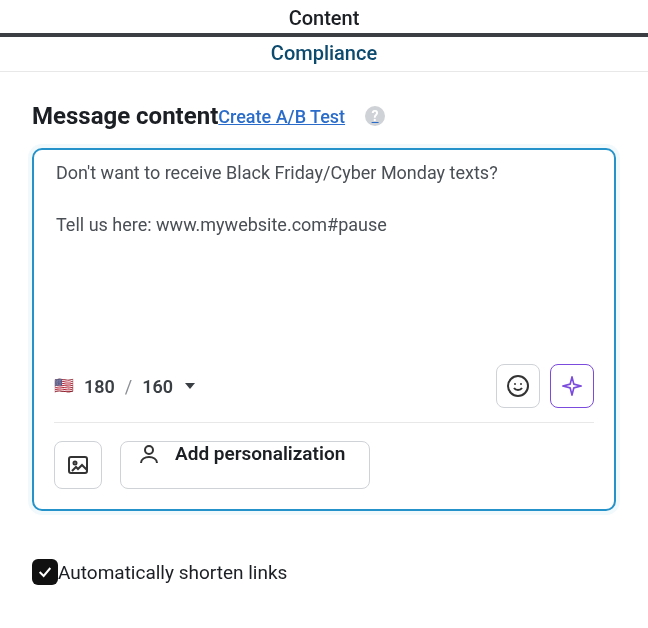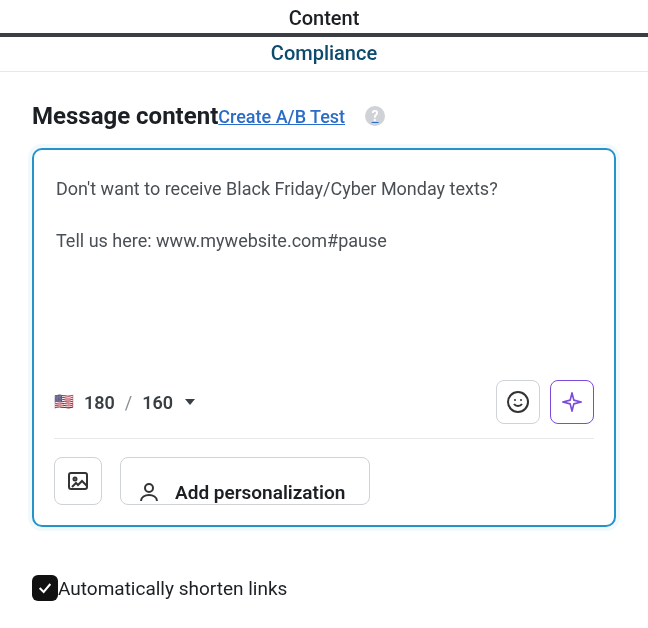--- a/index.html
+++ b/index.html
@@ -73,21 +73,21 @@
     color: #fff;
     font-size: 14px;
     font-weight: 700;
     display: flex;
     align-items: center;
     justify-content: center;
   }
   .editor {
     border: 2px solid #2593c9;
     border-radius: 10px;
-    padding: 24px 20px 20px 20px;
+    padding: 8px 20px 20px 20px;
     box-shadow: 0 0 0 4px rgba(37,147,201,0.06);
   }
   .msg-text {
     font-size: 18px;
     line-height: 1.45;
     color: #4a4f55;
     min-height: 200px;
     white-space: pre-wrap;
     outline: none;
     padding: 2px 2px 8px 2px;
@@ -160,21 +160,21 @@
     justify-content: center;
     cursor: pointer;
   }
   .image-svg { width: 24px; height: 24px; stroke: #333; fill: none; stroke-width: 2; }
   .person-btn {
     height: 48px;
     border: 1px solid #cfd2d6;
     border-radius: 8px;
     background: #fff;
     display: flex;
-    align-items: flex-end;
+    align-items: flex-start;
     gap: 14px;
     padding: 0 24px 0 16px;
     cursor: pointer;
     font-size: 19px;
     font-weight: 600;
     color: #1c1f23;
   }
   .person-svg { width: 24px; height: 24px; stroke: #333; fill: none; stroke-width: 2; }
   .check-row {
     display: flex;

